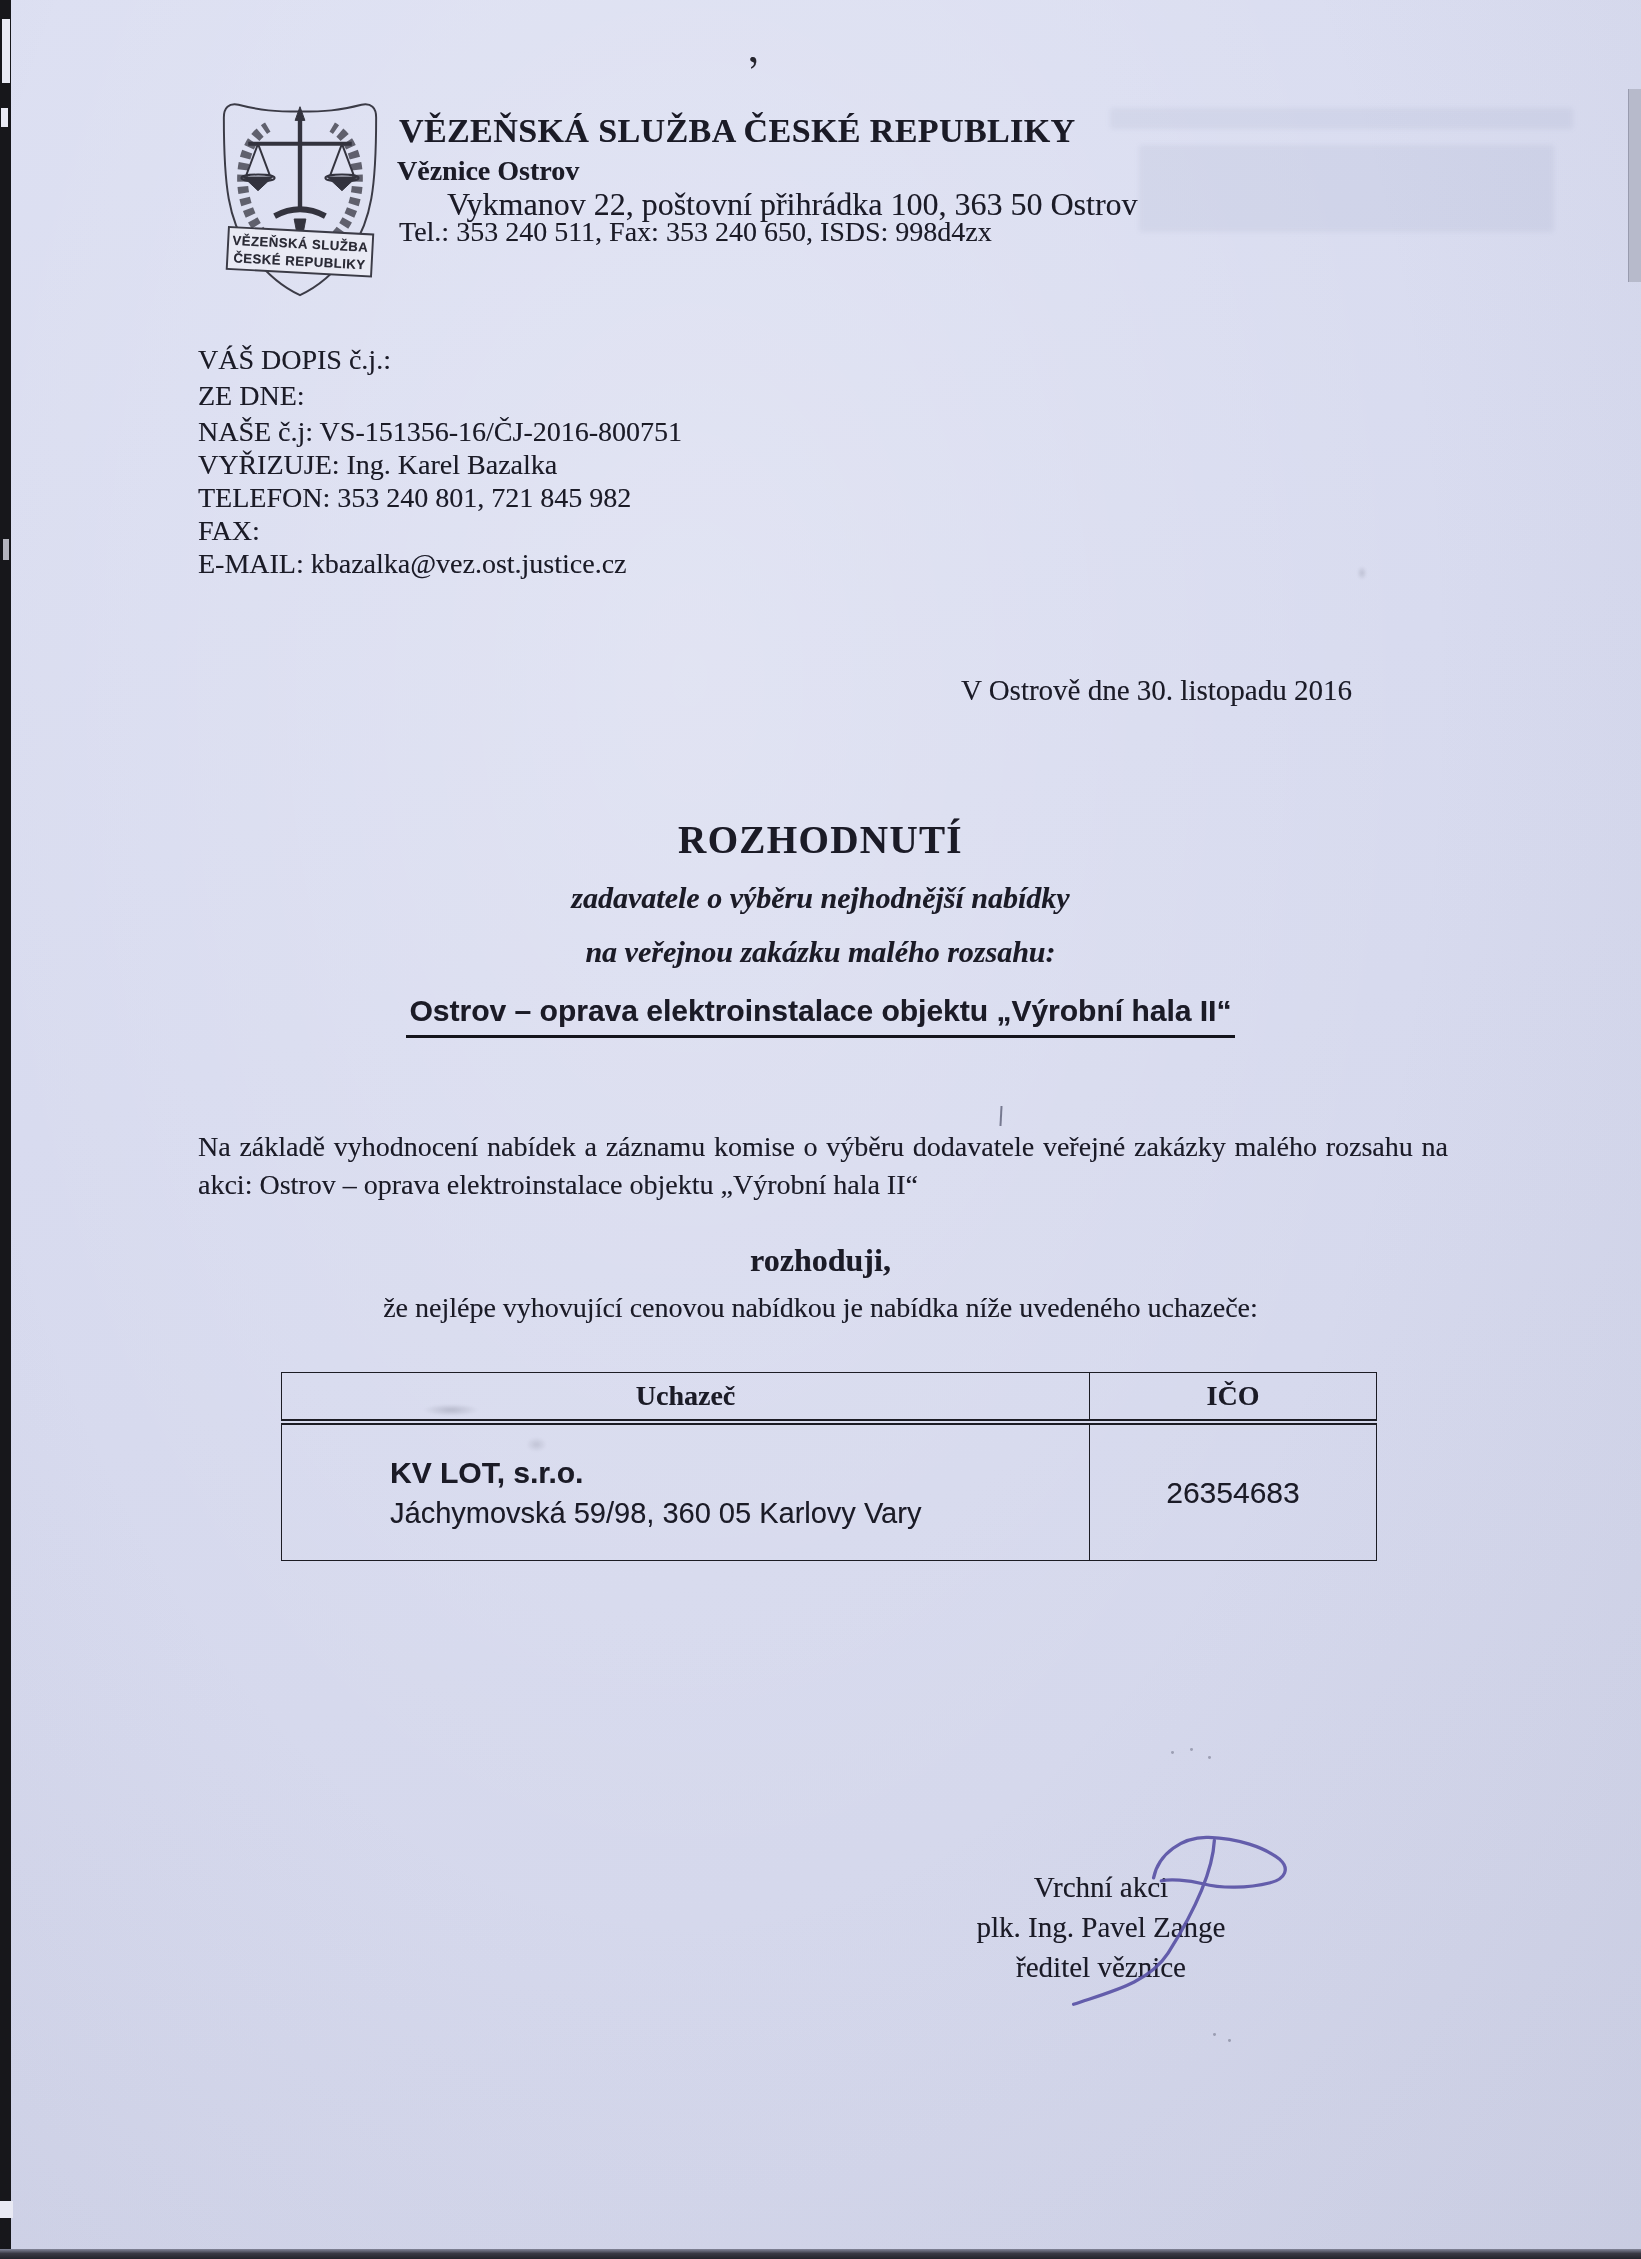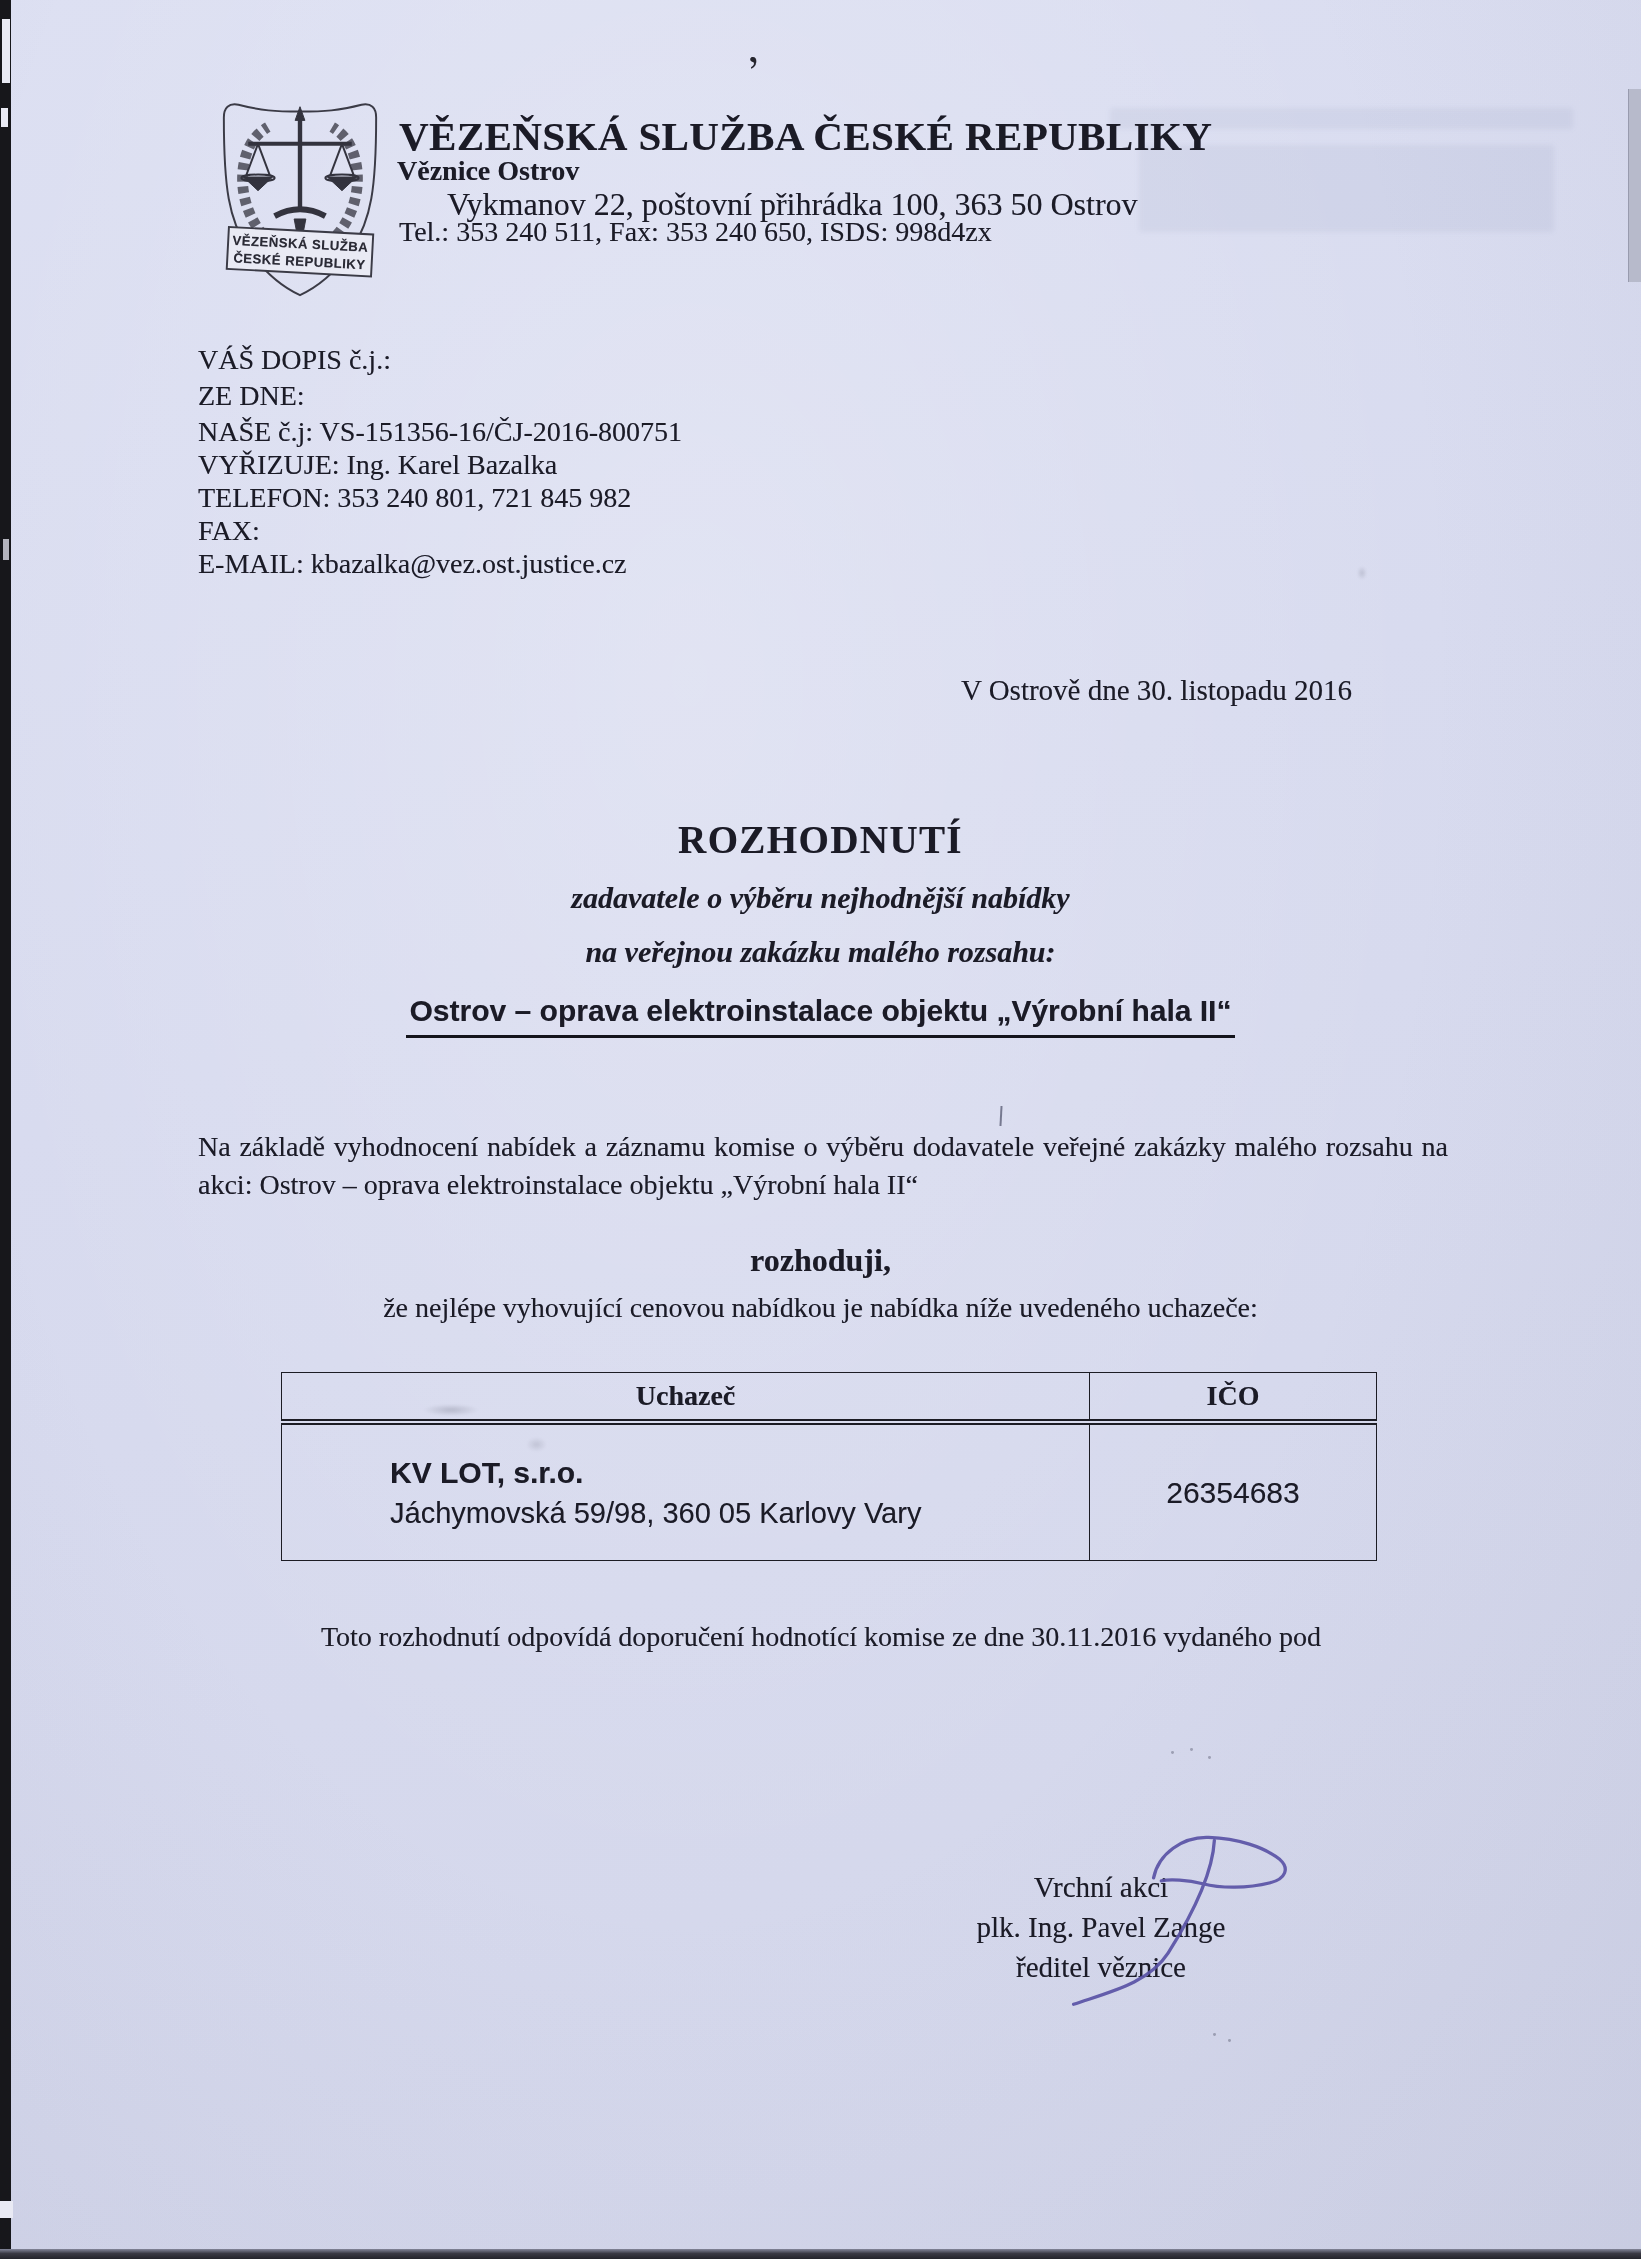--- a/index.html
+++ b/index.html
@@ -17,21 +17,21 @@
   }
   .abs{position:absolute;}
   
   .edge-left{left:0;top:0;width:10.6px;height:2259px;background:#17171b;}
   .edge-left .patch{position:absolute;background:#e9eaf4;}
   .edge-bottom{left:0;bottom:0;width:1641px;height:9.7px;
     background:linear-gradient(to bottom,#83869a 0%,#3a3a44 45%,#24242b 100%);}
   .edge-right{right:0;top:89px;width:11.6px;height:193px;background:#b2b5c6;opacity:.85;border-left:1px solid #8e91a4;}
   .ghost{position:absolute;background:rgba(85,95,140,.07);filter:blur(2.9px);border-radius:3.9px;}
   
-  .org-name{left:399px;top:112px;font-size:41px;font-weight:bold;letter-spacing:0.4px;white-space:nowrap;}
+  .org-name{left:399px;top:112px;font-size:34px;font-weight:bold;letter-spacing:0.4px;white-space:nowrap;}
   .org-unit{left:397px;top:155px;font-size:28px;font-weight:bold;white-space:nowrap;}
   .org-address{left:399px;top:186px;font-size:32px;white-space:nowrap;margin-left:48px;}
   .org-contact{left:399px;top:216px;font-size:28px;white-space:nowrap;}
   
   .refblock{left:198px;top:342px;font-size:28px;line-height:36px;}
   .handlerblock{left:198px;top:448px;font-size:28px;line-height:33px;}
   
   .dateline{left:961px;top:674px;font-size:29px;white-space:nowrap;}
   
   .cwrap{left:164px;width:1313px;text-align:center;}
@@ -163,21 +163,20 @@
             <div class="bidder-name">KV LOT, s.r.o.</div>
             <div class="bidder-address">Jáchymovská 59/98, 360 05 Karlovy Vary</div>
           </td>
           <td class="ico-cell">26354683</td>
         </tr>
       </tbody>
     </table>
   </div>
 
   <div class="abs closing">
-    <div>Toto rozhodnutí odpovídá doporučení hodnotící komise ze dne 30.11.2016 vydaného pod</div>
   </div>
 
   <div class="abs sigblock">
     <div>Vrchní akci</div>
     <div>plk. Ing. Pavel Zange</div>
     <div>ředitel věznice</div>
   </div>
   <svg class="abs sig-ink" width="348" height="328" viewBox="0 0 360 340">
     <g stroke="#5a53a6" stroke-width="3.4" fill="none" stroke-linecap="round" opacity=".92">
       <path d="M 135 87 C 140 62 165 44 192 45 C 222 46 250 55 266 68 C 276 77 272 88 256 92 C 232 98 205 98 186 93 C 170 89 152 88 143 90"></path>

